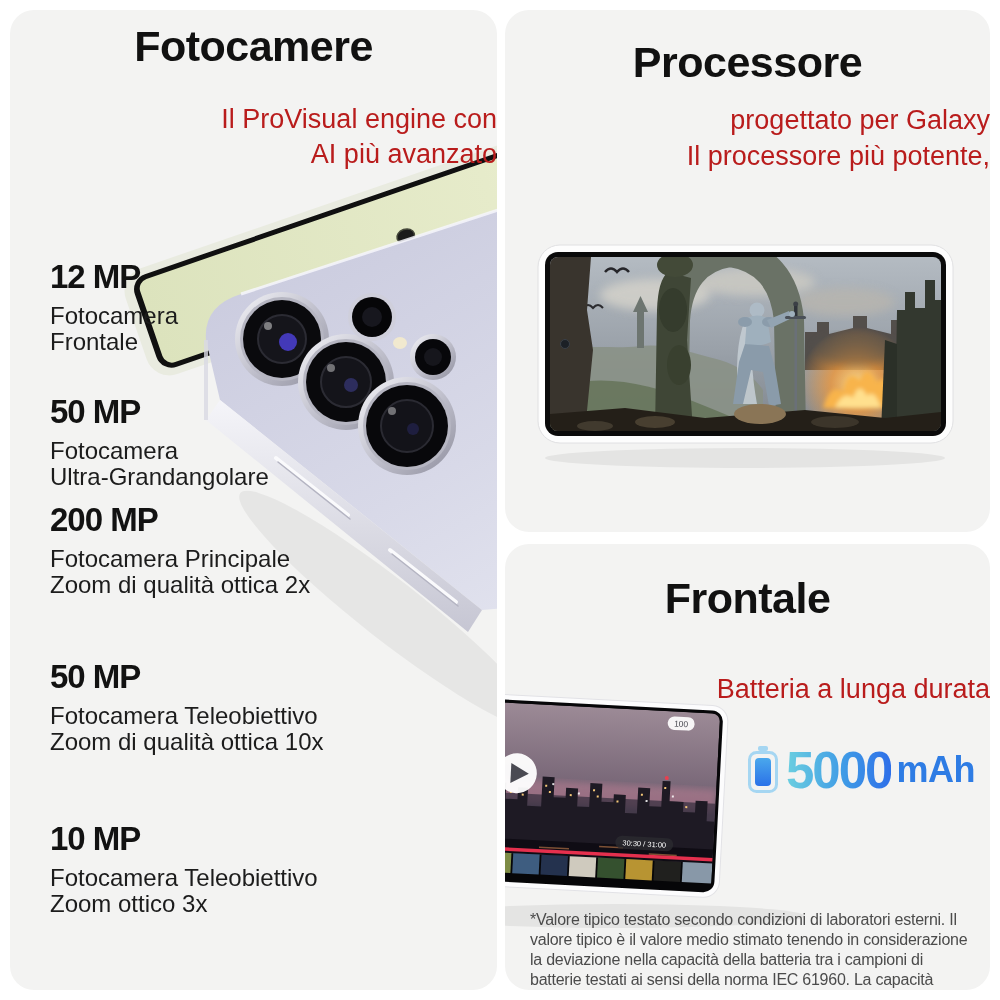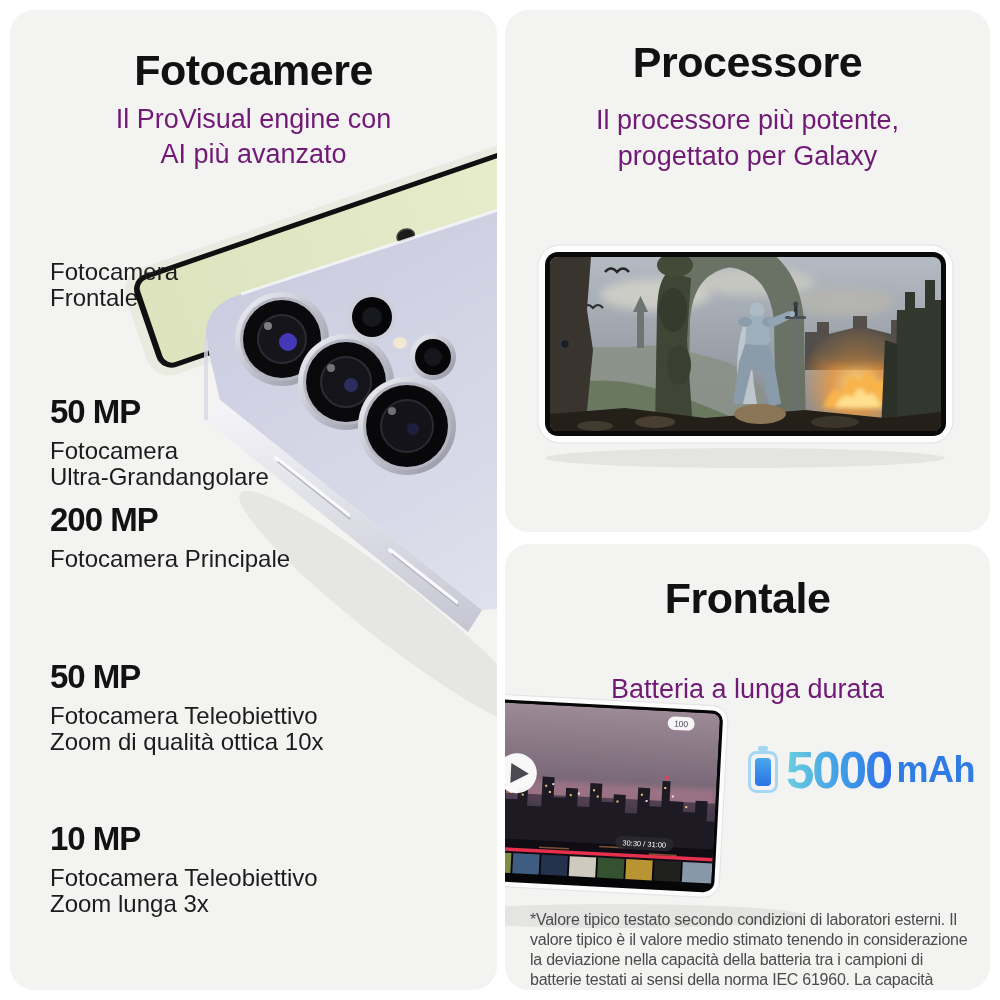--- a/index.html
+++ b/index.html
@@ -10,24 +10,24 @@
   .panel{position:absolute;background:#f3f3f2;border-radius:24px;overflow:hidden;}
   #panel-cameras{left:10px;top:10px;width:487px;height:980px;}
   #panel-processor{left:505px;top:10px;width:485px;height:522px;}
   #panel-battery{left:505px;top:544px;width:485px;height:446px;}
 
   .big-title{
     position:absolute;left:0;right:0;text-align:center;
     font-size:43px;font-weight:700;letter-spacing:-0.5px;color:#111;z-index:4;
   }
   .subtitle{
-    position:absolute;left:0;right:0;text-align:center;
-    font-size:27px;line-height:35px;font-weight:400;color:#701a75;z-index:4;
-  }
-  #panel-cameras .big-title{top:36px;}
+    position:absolute;left:0;right:0;text-align:right;
+    font-size:27px;line-height:35px;font-weight:400;color:#b91c1c;z-index:4;
+  }
+  #panel-cameras .big-title{top:12px;}
   #panel-cameras .subtitle{top:92px;}
   #panel-processor .big-title{top:28px;}
   #panel-processor .subtitle{top:92px;line-height:36px;}
   #panel-battery .big-title{top:30px;}
   #panel-battery .subtitle{top:92px;margin-top:36px;}
 
   .phone-svg{position:absolute;left:0;top:0;z-index:1;}
 
   .spec-list{position:absolute;left:40px;top:0;bottom:0;width:320px;z-index:3;}
   .spec-block{position:absolute;left:0;}
@@ -138,61 +138,63 @@
   </svg>
 
   <div class="big-title">Fotocamere</div>
   <div class="subtitle">
     <div>Il ProVisual engine con</div>
     <div>AI più avanzato</div>
   </div>
 
   <div class="spec-list">
       <div class="spec-block spec-1">
+        <div class="spec-mp">12 MP</div>
         <div class="spec-label">
           <div>Fotocamera</div>
           <div>Frontale</div>
         </div>
       </div>
       <div class="spec-block spec-2">
         <div class="spec-mp">50 MP</div>
         <div class="spec-label">
           <div>Fotocamera</div>
           <div>Ultra-Grandangolare</div>
         </div>
       </div>
       <div class="spec-block spec-3">
         <div class="spec-mp">200 MP</div>
         <div class="spec-label">
           <div>Fotocamera Principale</div>
+          <div>Zoom di qualità ottica 2x</div>
         </div>
       </div>
       <div class="spec-block spec-4">
         <div class="spec-mp">50 MP</div>
         <div class="spec-label">
           <div>Fotocamera Teleobiettivo</div>
           <div>Zoom di qualità ottica 10x</div>
         </div>
       </div>
       <div class="spec-block spec-5">
         <div class="spec-mp">10 MP</div>
         <div class="spec-label">
           <div>Fotocamera Teleobiettivo</div>
-          <div>Zoom lunga 3x</div>
+          <div>Zoom ottico 3x</div>
         </div>
       </div>
     </div>
 </div>
 
 <div class="panel" id="panel-processor">
 
   <div class="big-title">Processore</div>
   <div class="subtitle">
+    <div>progettato per Galaxy</div>
     <div>Il processore più potente,</div>
-    <div>progettato per Galaxy</div>
   </div>
 
   <svg class="phone-svg" width="485" height="522" viewBox="0 0 485 522">
     <defs>
       <linearGradient id="skyGrad" x1="0" y1="0" x2="0" y2="1">
         <stop offset="0" stop-color="#b4bbc2"></stop>
           <stop offset="0.55" stop-color="#99a0a8"></stop>
           <stop offset="1" stop-color="#7e858d"></stop>
       </linearGradient>
       <radialGradient id="fireGlow" cx="0.5" cy="0.5" r="0.5">

